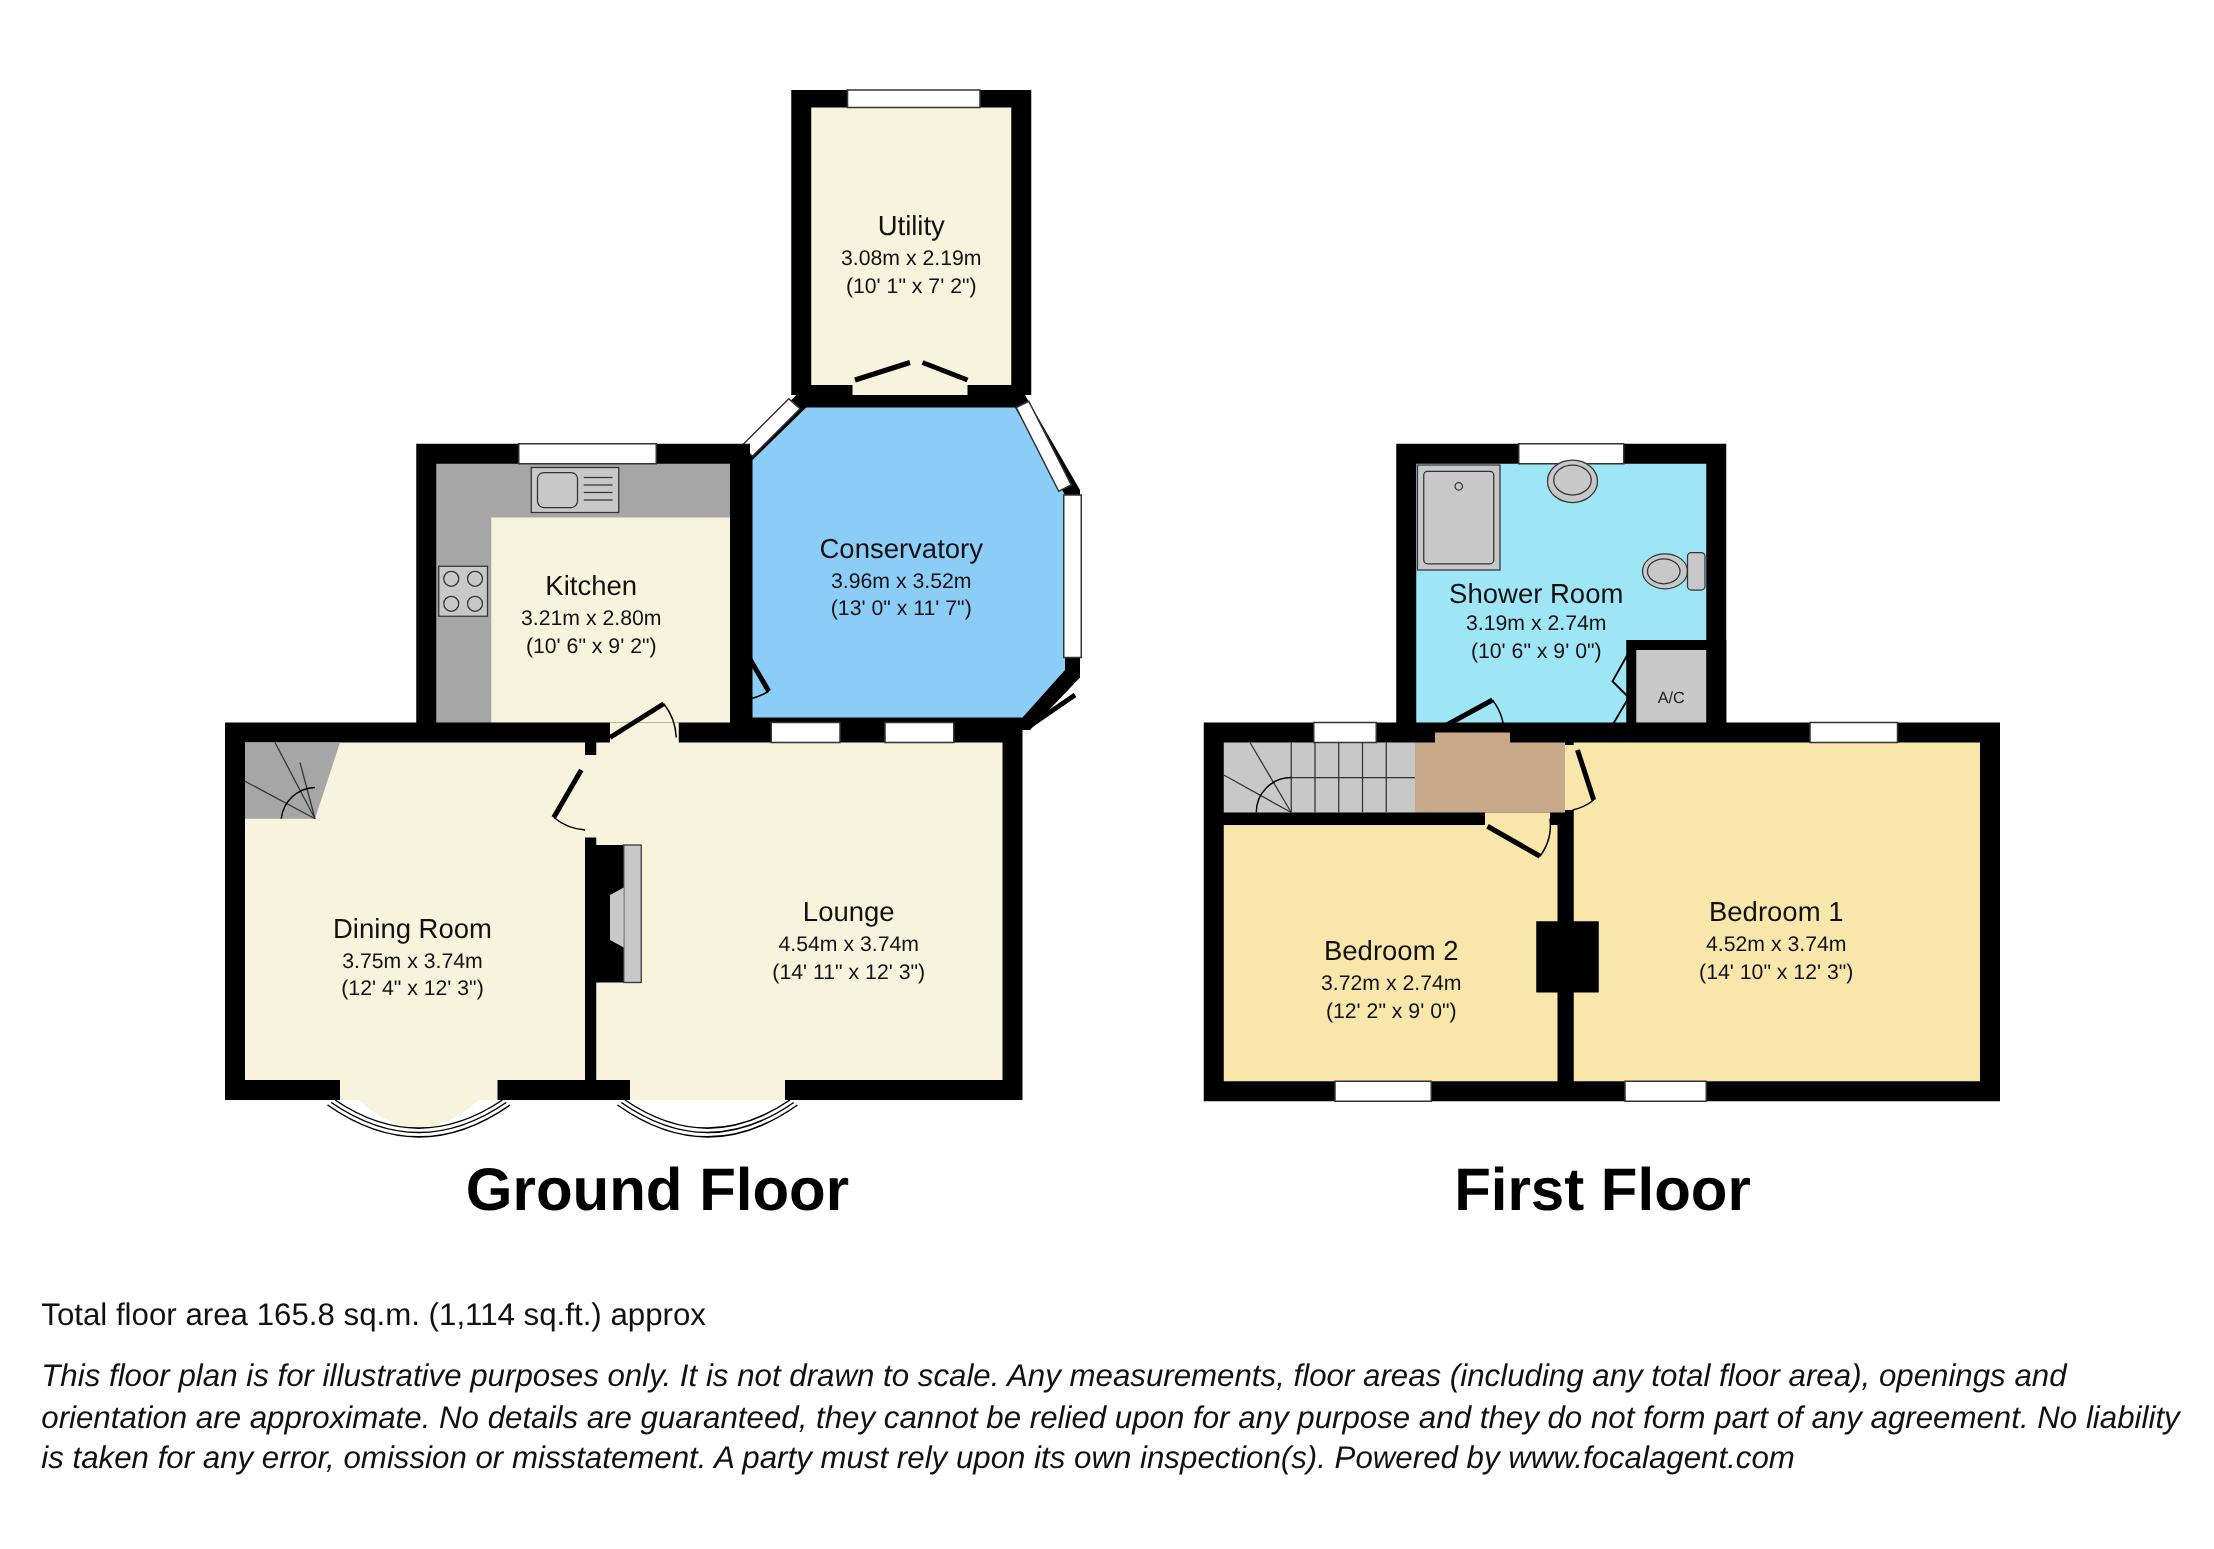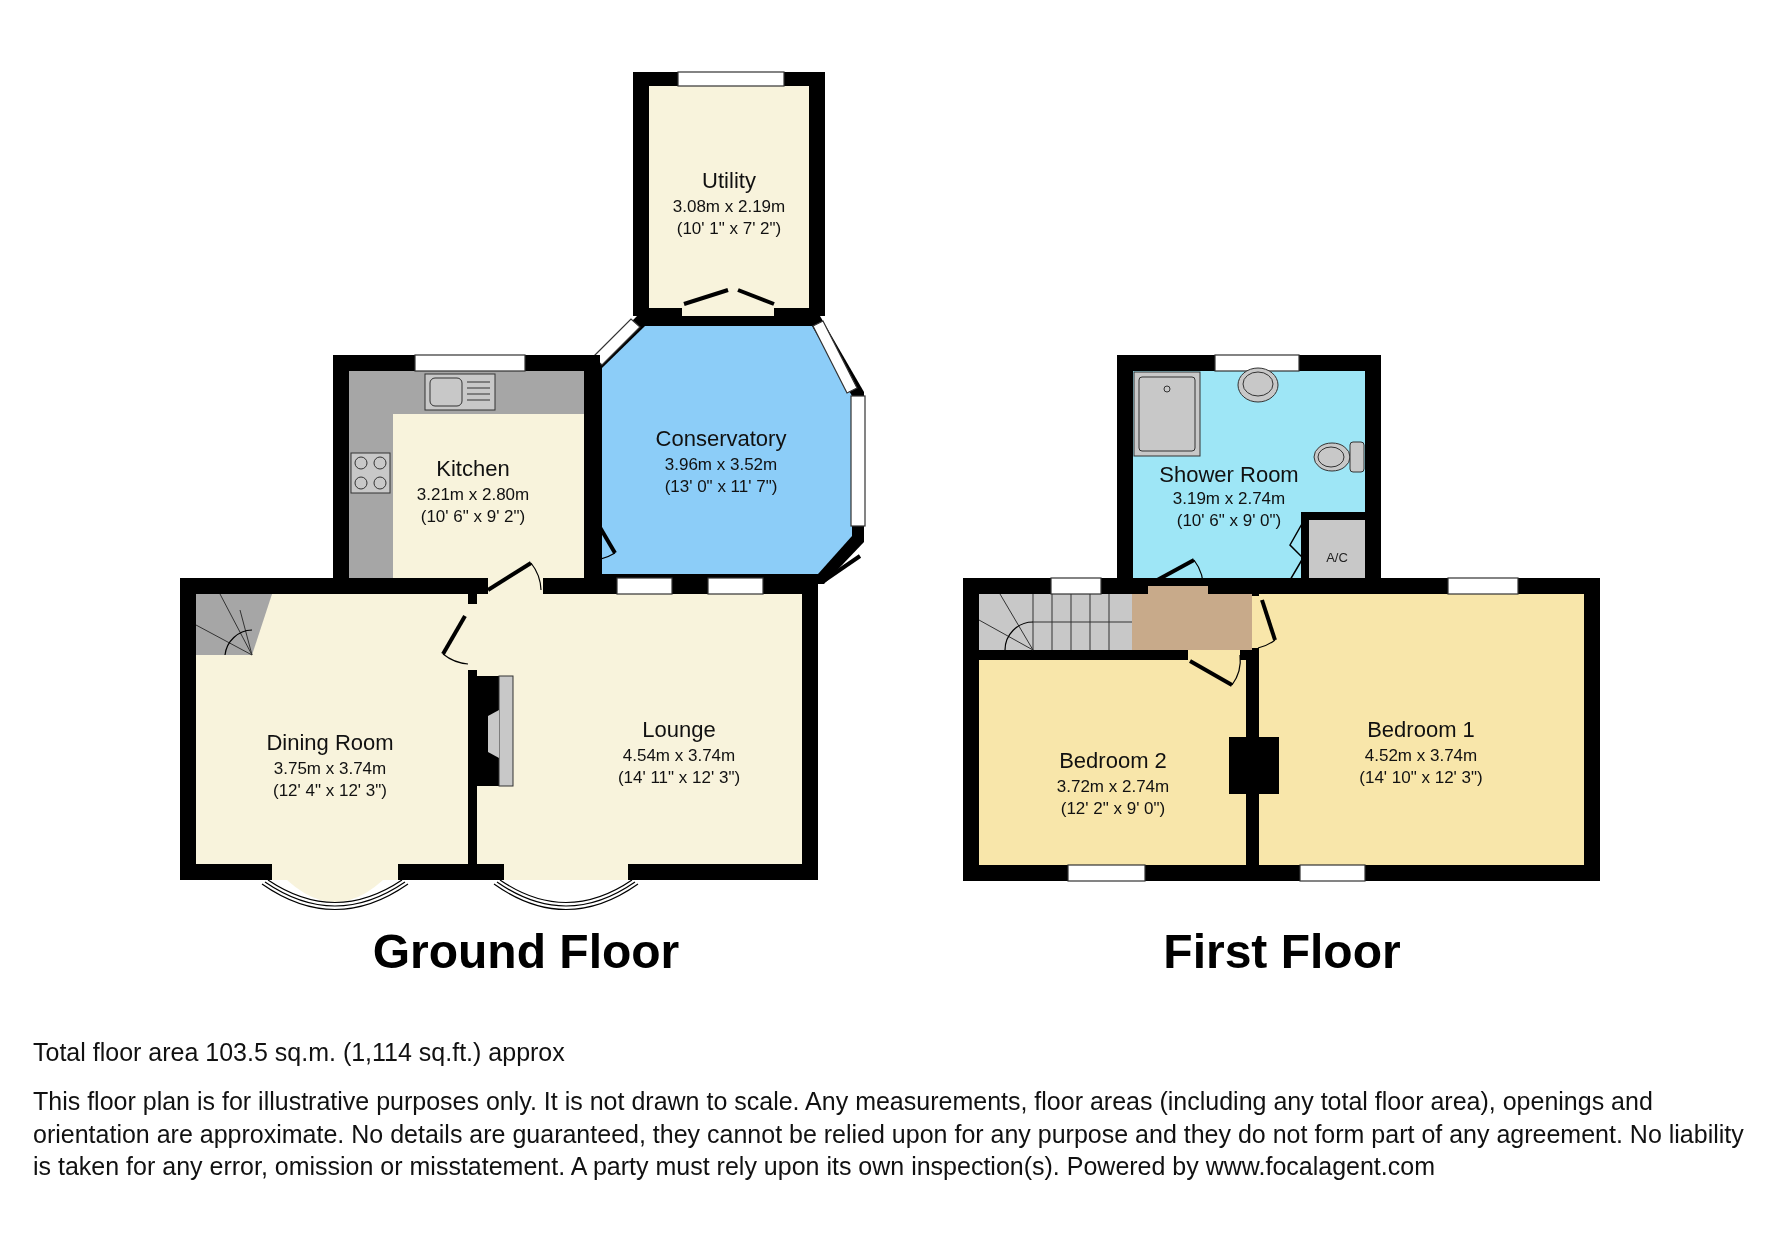--- a/index.html
+++ b/index.html
@@ -7,21 +7,21 @@
   #plan{position:absolute;left:0;top:0;}
   .room-name{font-family:"Liberation Sans",sans-serif;font-size:22px;fill:#111;}
   .room-dim{font-family:"Liberation Sans",sans-serif;font-size:17px;fill:#111;}
   .floor-title{font-family:"Liberation Sans",sans-serif;font-size:48px;font-weight:bold;fill:#000;}
   .wall{fill:#000;}
   .win{fill:#fff;stroke:#333;stroke-width:1.2;}
   .door{stroke:#000;stroke-width:4;fill:none;}
   .arc{stroke:#000;stroke-width:1.2;fill:none;}
   .footer{position:absolute;left:33px;font-size:25px;line-height:32.5px;color:#111;width:1720px;}
   #total{top:1036px;}
-  #disclaimer{top:1085px;}
+  #disclaimer{top:1085px;font-style:italic;}
 </style>
 </head>
 <body>
 
 <svg id="plan" width="1771" height="1239" viewBox="0 0 1771 1239" xmlns="http://www.w3.org/2000/svg">
 
   <g>
 
     <g>
       <rect x="633" y="72" width="192" height="244" class="wall"></rect>
@@ -224,14 +224,14 @@
 
       <text x="1421" y="737" text-anchor="middle" class="room-name">Bedroom 1</text>
       <text x="1421" y="761" text-anchor="middle" class="room-dim">4.52m x 3.74m</text>
       <text x="1421" y="783" text-anchor="middle" class="room-dim">(14' 10" x 12' 3")</text>
     </g>
 
     <text x="1282" y="968" text-anchor="middle" class="floor-title">First Floor</text>
   </g>
 </svg>
 
-<div id="total" class="footer">Total floor area 103.5 sq.m. (1,114 sq.ft.) approx</div>
+<div id="total" class="footer">Total floor area 165.8 sq.m. (1,114 sq.ft.) approx</div>
 <div id="disclaimer" class="footer">This floor plan is for illustrative purposes only. It is not drawn to scale. Any measurements, floor areas (including any total floor area), openings and orientation are approximate. No details are guaranteed, they cannot be relied upon for any purpose and they do not form part of any agreement. No liability is taken for any error, omission or misstatement. A party must rely upon its own inspection(s). Powered by www.focalagent.com</div>
 
 </body></html>

